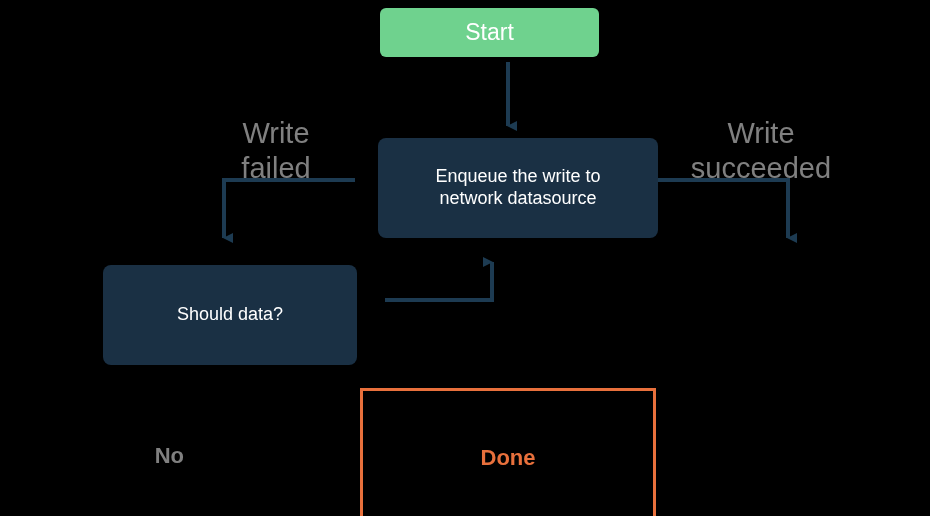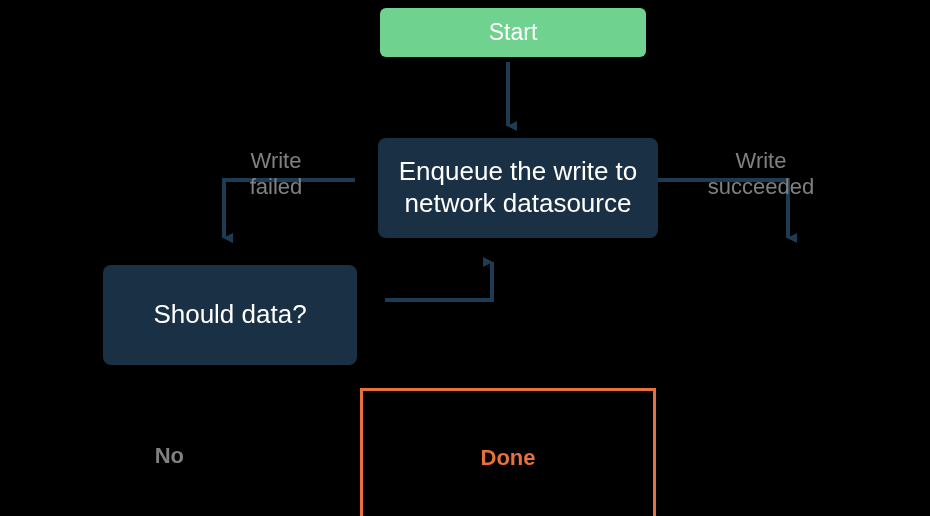--- a/index.html
+++ b/index.html
@@ -33,33 +33,33 @@
   .node .node-text {
     display: block;
     width: 100%;
     white-space: pre-line;
   }
 
   
   .node-start {
     left: 380px;
     top: 8px;
-    width: 266px;
+    width: 219px;
     height: 49px;
     background: #6FD28E;
     border-radius: 6px;
     font-size: 23px;
     font-weight: 400;
   }
 
   
   .node-process {
     background: #1A3044;
     border-radius: 8px;
-    font-size: 26px;
+    font-size: 18px;
     font-weight: 400;
   }
   .node-enqueue {
     left: 378px;
     top: 138px;
     width: 280px;
     height: 100px;
   }
   .node-retry {
     left: 103px;
@@ -91,23 +91,22 @@
   
   .edge-label {
     position: absolute;
     color: #808080;
     text-align: center;
     line-height: 1.2;
     white-space: pre-line;
     -webkit-font-smoothing: antialiased;
   }
   .edge-label-light {
-    font-size: 22px;
+    font-size: 29px;
     font-weight: 400;
-    margin-top: 32px;
   }
   .edge-label-bold {
     font-size: 22px;
     font-weight: 700;
   }
   .label-write-failed    { left: 196px; top: 116px; width: 160px; }
   .label-write-succeeded { left: 672px; top: 116px; width: 178px; }
   .label-yes             { left: 388px; top: 334px; width: 120px; }
   .label-no              { left:  64px; top: 443px; width: 120px; text-align: right; }
 

